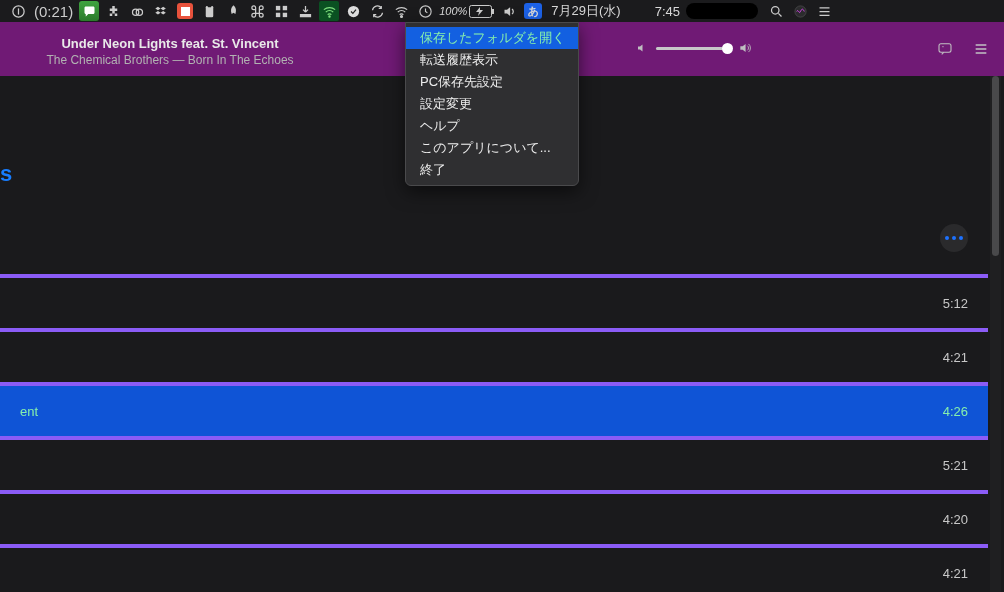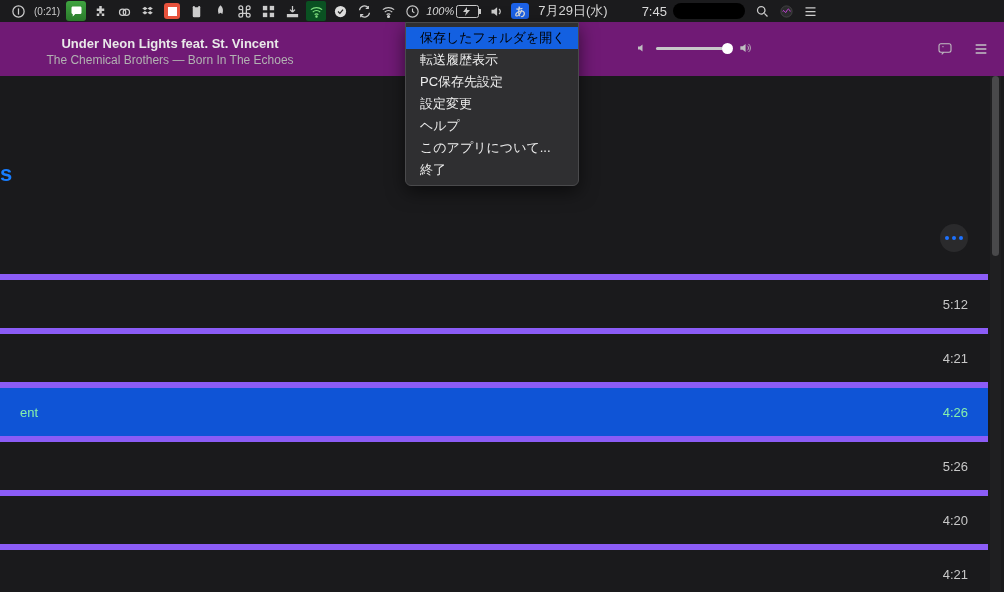--- a/index.html
+++ b/index.html
@@ -26,21 +26,21 @@
     color: #d9d9d9;
   }
   .menubar .mb-icon {
     width: 20px; height: 20px;
     display: flex; align-items: center; justify-content: center;
     margin: 0 2px;
   }
   .menubar .mb-icon svg { width: 15px; height: 15px; }
   .mb-clockwrap {
     display: flex; align-items: center;
-    font-size: 10px; color: #ccc;
+    font-size: 15px; color: #ccc;
     padding: 0 4px;
   }
   .mb-battery { display:flex; align-items:center; font-size:11px; margin:0 2px;font-style:italic; }
   .mb-battery svg { margin-left:2px; }
   .mb-date { font-size: 13px; margin-left: 6px; margin-right: 12px; font-weight:400; }
   .mb-time { font-size: 13px; margin-left: 22px; font-weight:500; }
   .mb-blank {
     width: 72px; height: 16px; background: #000; border-radius: 8px;
     margin: 0 6px;
   }
@@ -77,21 +77,21 @@
     z-index: 10;
   }
   .dropdown .dd-item {
     padding: 2px 14px;
     line-height: 18px;
     color: #eee;
     white-space: nowrap;
   }
   .dropdown .dd-item.highlight {
     background: #1360e1;
-    color: #000000;
+    color: #86efac;
   }
 
   
   .player-header {
     position: absolute;
     top: 22px; left: 0; right: 0;
     height: 54px;
     background: #701a75;
     display: flex;
     align-items: center;
@@ -148,21 +148,21 @@
   .more-btn span {
     width: 4px; height: 4px; border-radius: 50%; background: #1d72ff;
   }
   .tracks { position:absolute; top:198px; left:0; right:0; }
   .track-row {
     height: 54px;
     display: flex; align-items: center;
     padding: 0 20px;
     font-size: 13px;
     color: #c8c8c8;
-    border-top: 6px solid #8b5cf6;
+    border-top: 4px solid #8b5cf6;
   }
   .track-row .tr-title { flex: 1; color:#e5e5e5; overflow:hidden; white-space:nowrap; }
   .track-row .tr-dur { font-variant-numeric: tabular-nums; }
   .track-row.sel {
     background: #0f54d6; color: #fff;
   }
   .track-row.sel .tr-title, .track-row.sel .tr-dur { color:#86efac; }
   .scrollbar {
     position:absolute; right:3px; top:76px; bottom:0; width:11px;
     background:#1f1f21;
@@ -374,21 +374,21 @@
     <div class="track-row">
       <span class="tr-title"></span>
       <span class="tr-dur">4:21</span>
     </div>
     <div class="track-row sel">
       <span class="tr-title">ent</span>
       <span class="tr-dur">4:26</span>
     </div>
     <div class="track-row">
       <span class="tr-title"></span>
-      <span class="tr-dur">5:26</span>
+      <span class="tr-dur">5:21</span>
     </div>
     <div class="track-row">
       <span class="tr-title"></span>
       <span class="tr-dur">4:20</span>
     </div>
     <div class="track-row">
       <span class="tr-title"></span>
       <span class="tr-dur">4:21</span>
     </div>
   </div>

